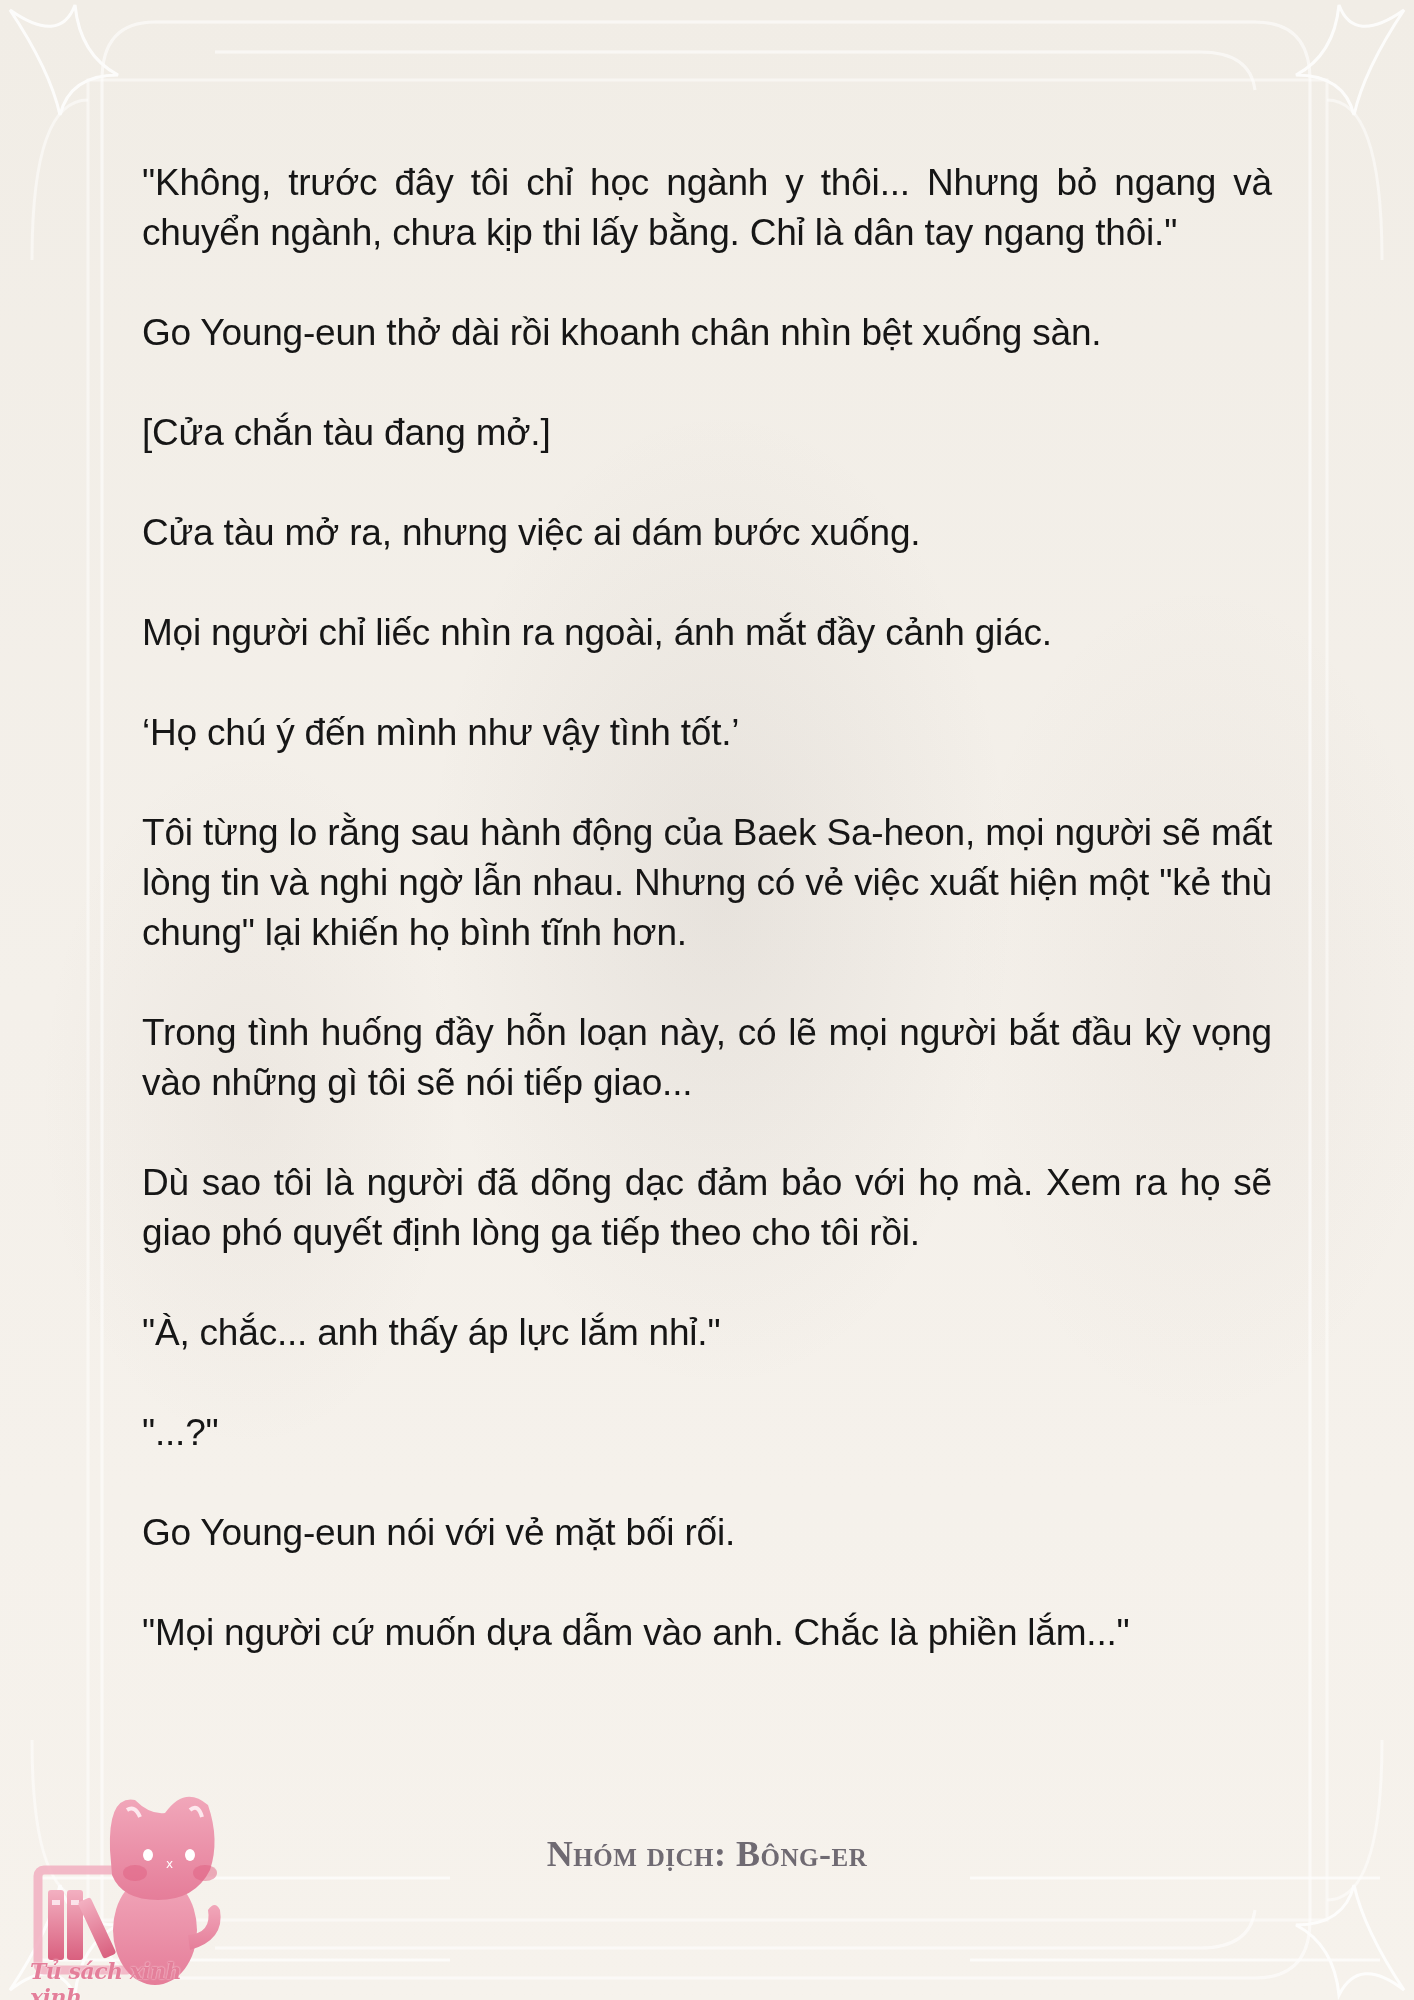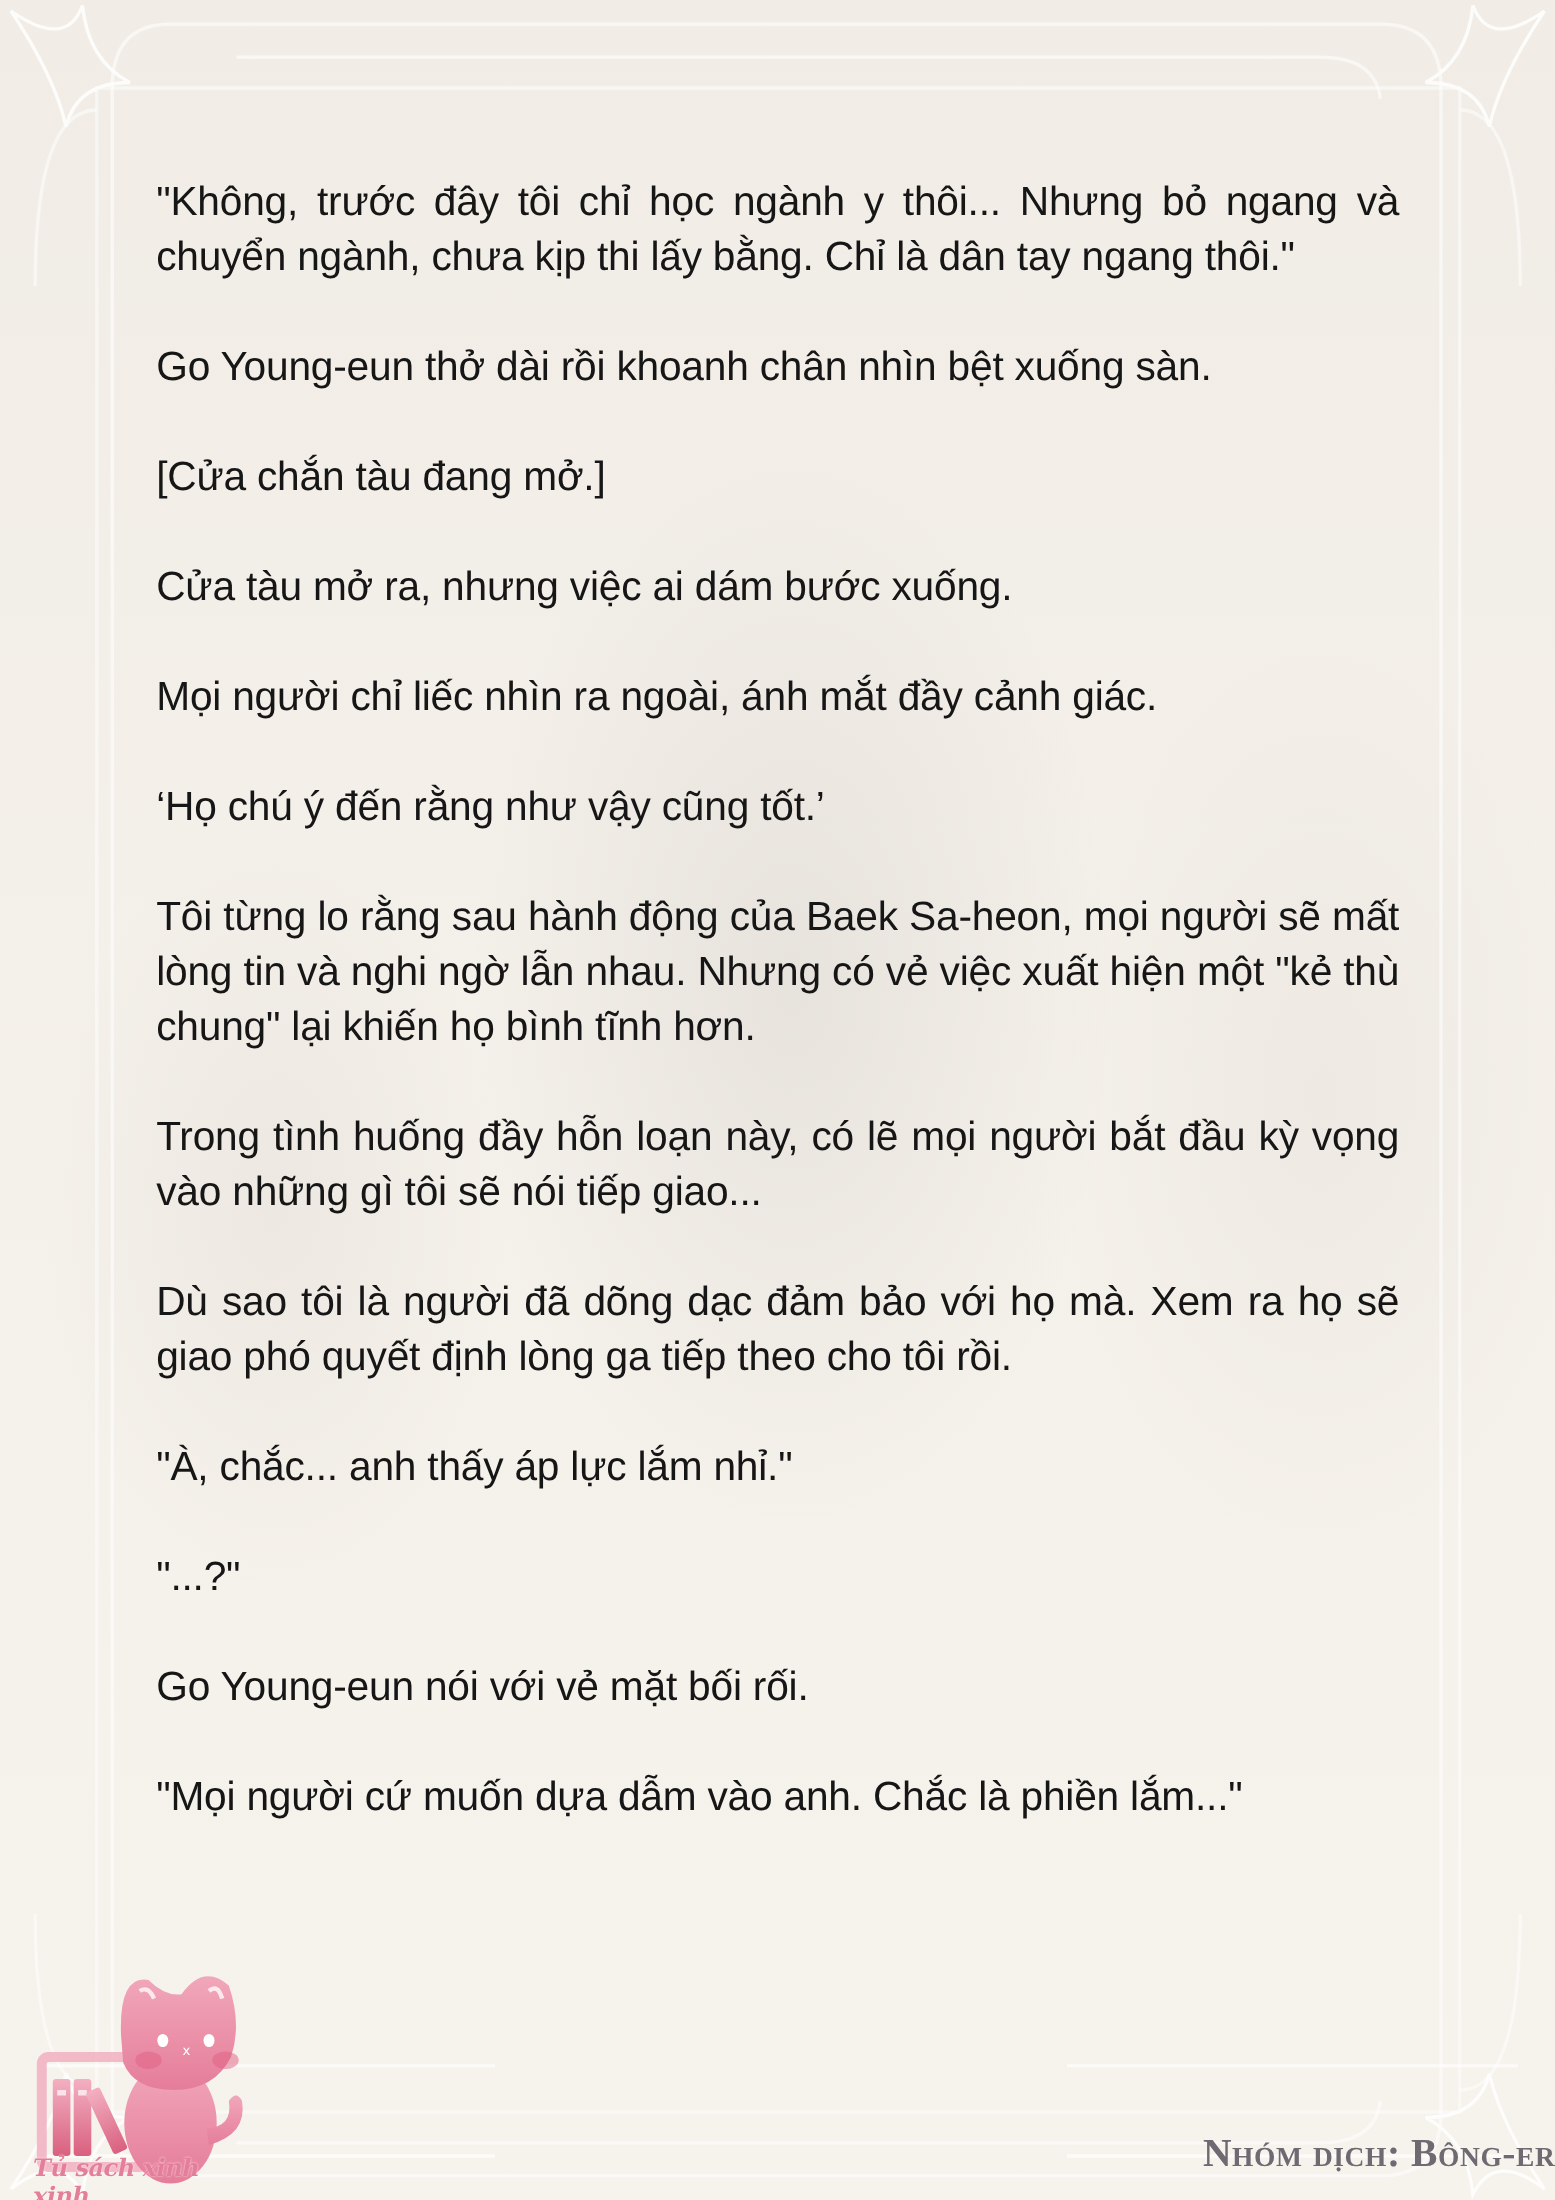--- a/index.html
+++ b/index.html
@@ -40,22 +40,22 @@
       text-align: justify;
       letter-spacing: -0.2px;
     }
     .para {
       margin: 0 0 50px 0;
     }
     .footer-credit {
       position: absolute;
       left: 0;
       width: 1414px;
-      top: 1936px;
-      text-align: right;
+      top: 1833px;
+      text-align: center;
       font-family: "Liberation Serif", "DejaVu Serif", serif;
       font-variant: small-caps;
       font-weight: bold;
       font-size: 36px;
       color: #6f6a72;
       letter-spacing: 0.5px;
     }
     .logo {
       position: absolute;
       left: 30px;
@@ -111,21 +111,21 @@
     <path d="M970 1960 L1380 1960" opacity="0.8"></path>
   </g>
 </svg>
 
 <div class="content">
   <p class="para">"Không, trước đây tôi chỉ học ngành y thôi... Nhưng bỏ ngang và chuyển ngành, chưa kịp thi lấy bằng. Chỉ là dân tay ngang thôi."</p>
   <p class="para">Go Young-eun thở dài rồi khoanh chân nhìn bệt xuống sàn.</p>
   <p class="para">[Cửa chắn tàu đang mở.]</p>
   <p class="para">Cửa tàu mở ra, nhưng việc ai dám bước xuống.</p>
   <p class="para">Mọi người chỉ liếc nhìn ra ngoài, ánh mắt đầy cảnh giác.</p>
-  <p class="para">‘Họ chú ý đến rằng như vậy cũng tốt.’</p>
+  <p class="para">‘Họ chú ý đến mình như vậy tình tốt.’</p>
   <p class="para">Tôi từng lo rằng sau hành động của Baek Sa-heon, mọi người sẽ mất lòng tin và nghi ngờ lẫn nhau. Nhưng có vẻ việc xuất hiện một "kẻ thù chung" lại khiến họ bình tĩnh hơn.</p>
   <p class="para">Trong tình huống đầy hỗn loạn này, có lẽ mọi người bắt đầu kỳ vọng vào những gì tôi sẽ nói tiếp giao...</p>
   <p class="para">Dù sao tôi là người đã dõng dạc đảm bảo với họ mà. Xem ra họ sẽ giao phó quyết định lòng ga tiếp theo cho tôi rồi.</p>
   <p class="para">"À, chắc... anh thấy áp lực lắm nhỉ."</p>
   <p class="para">"...?"</p>
   <p class="para">Go Young-eun nói với vẻ mặt bối rối.</p>
   <p class="para">"Mọi người cứ muốn dựa dẫm vào anh. Chắc là phiền lắm..."</p>
 </div>
 
 <svg class="logo" viewBox="0 0 210 220" xmlns="http://www.w3.org/2000/svg">

